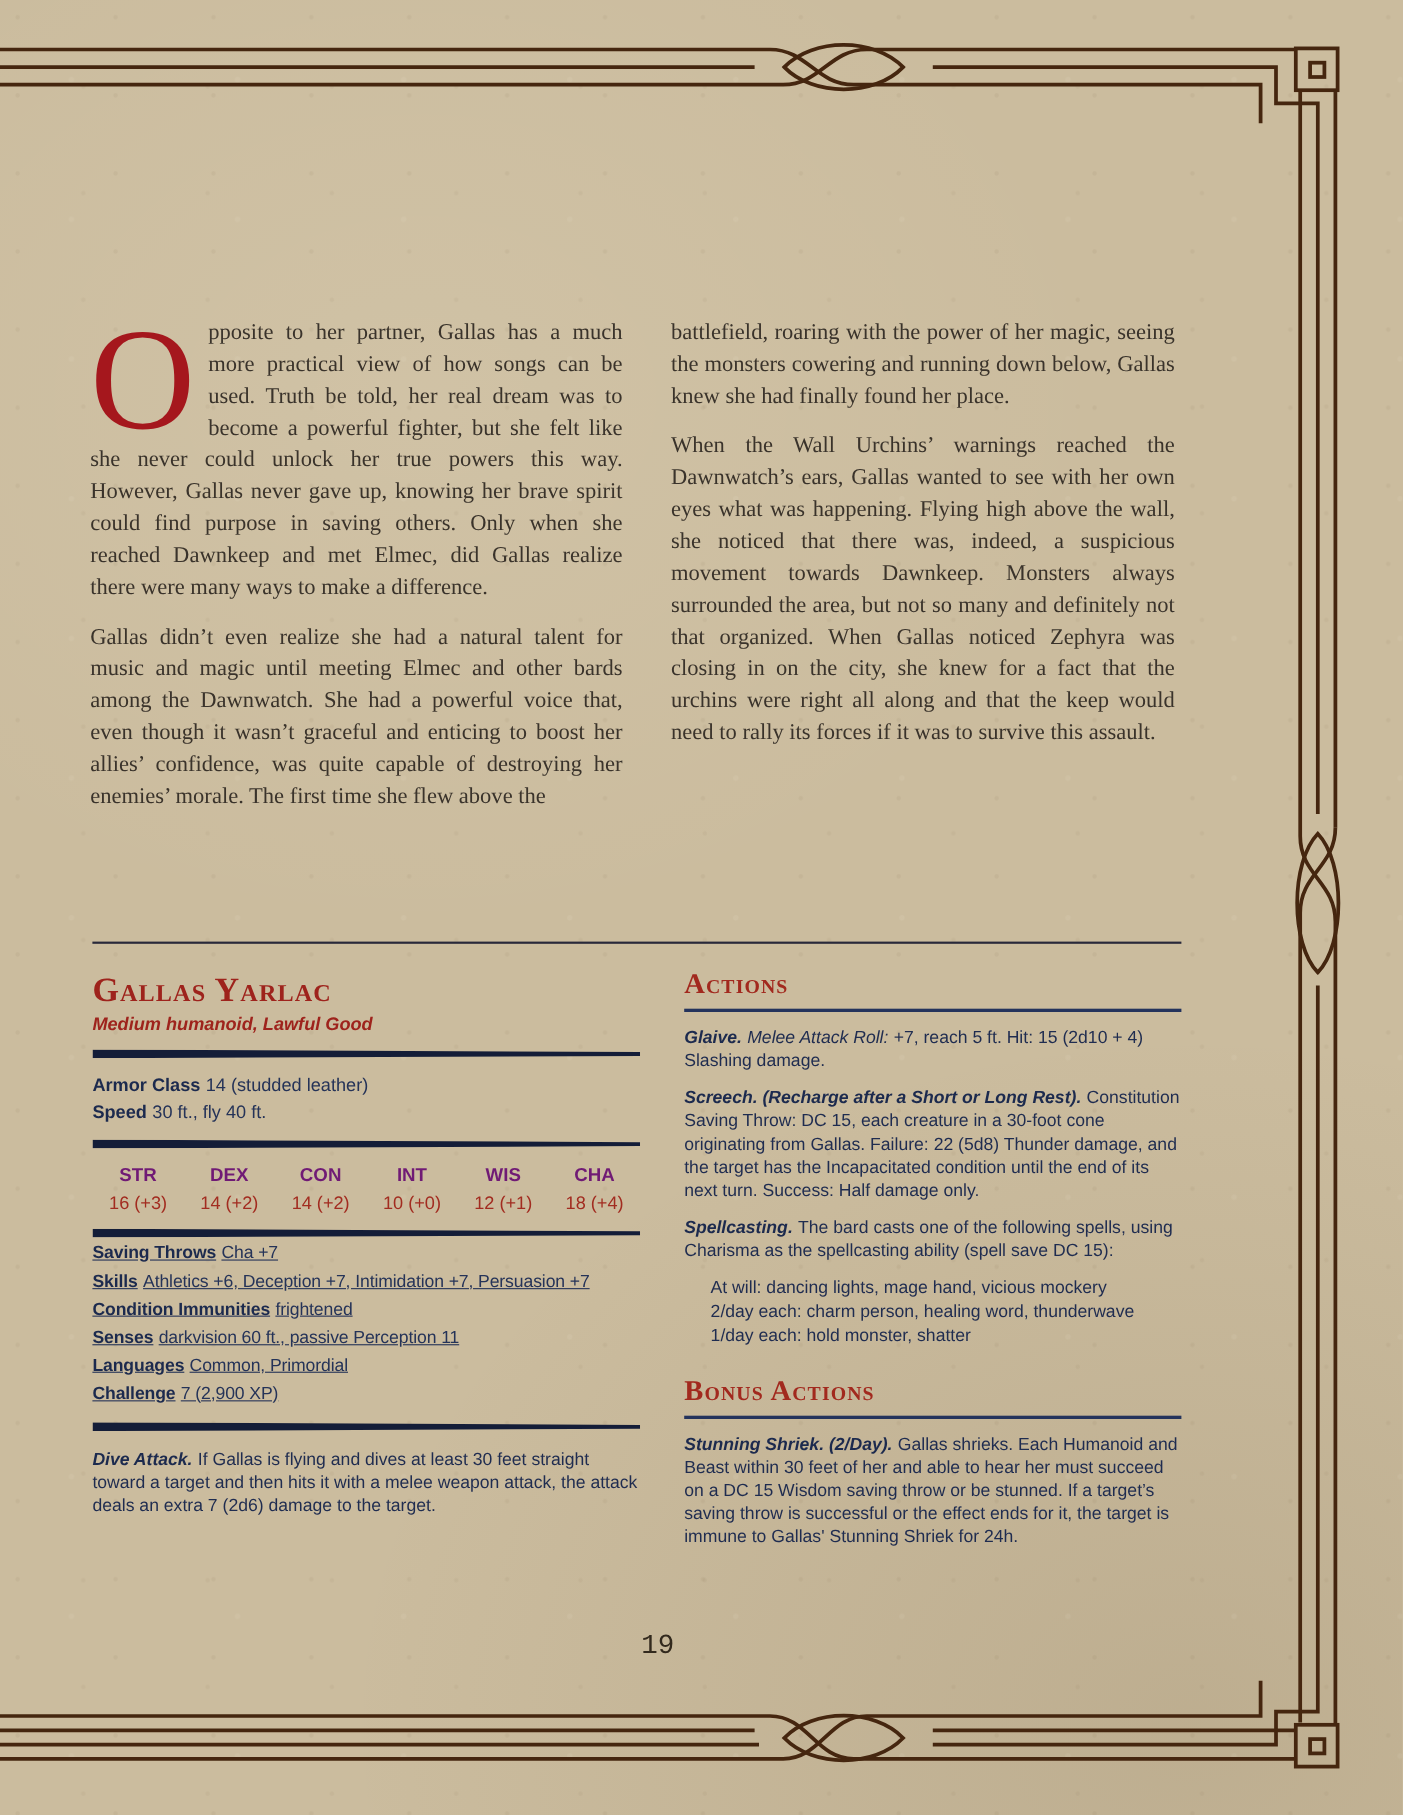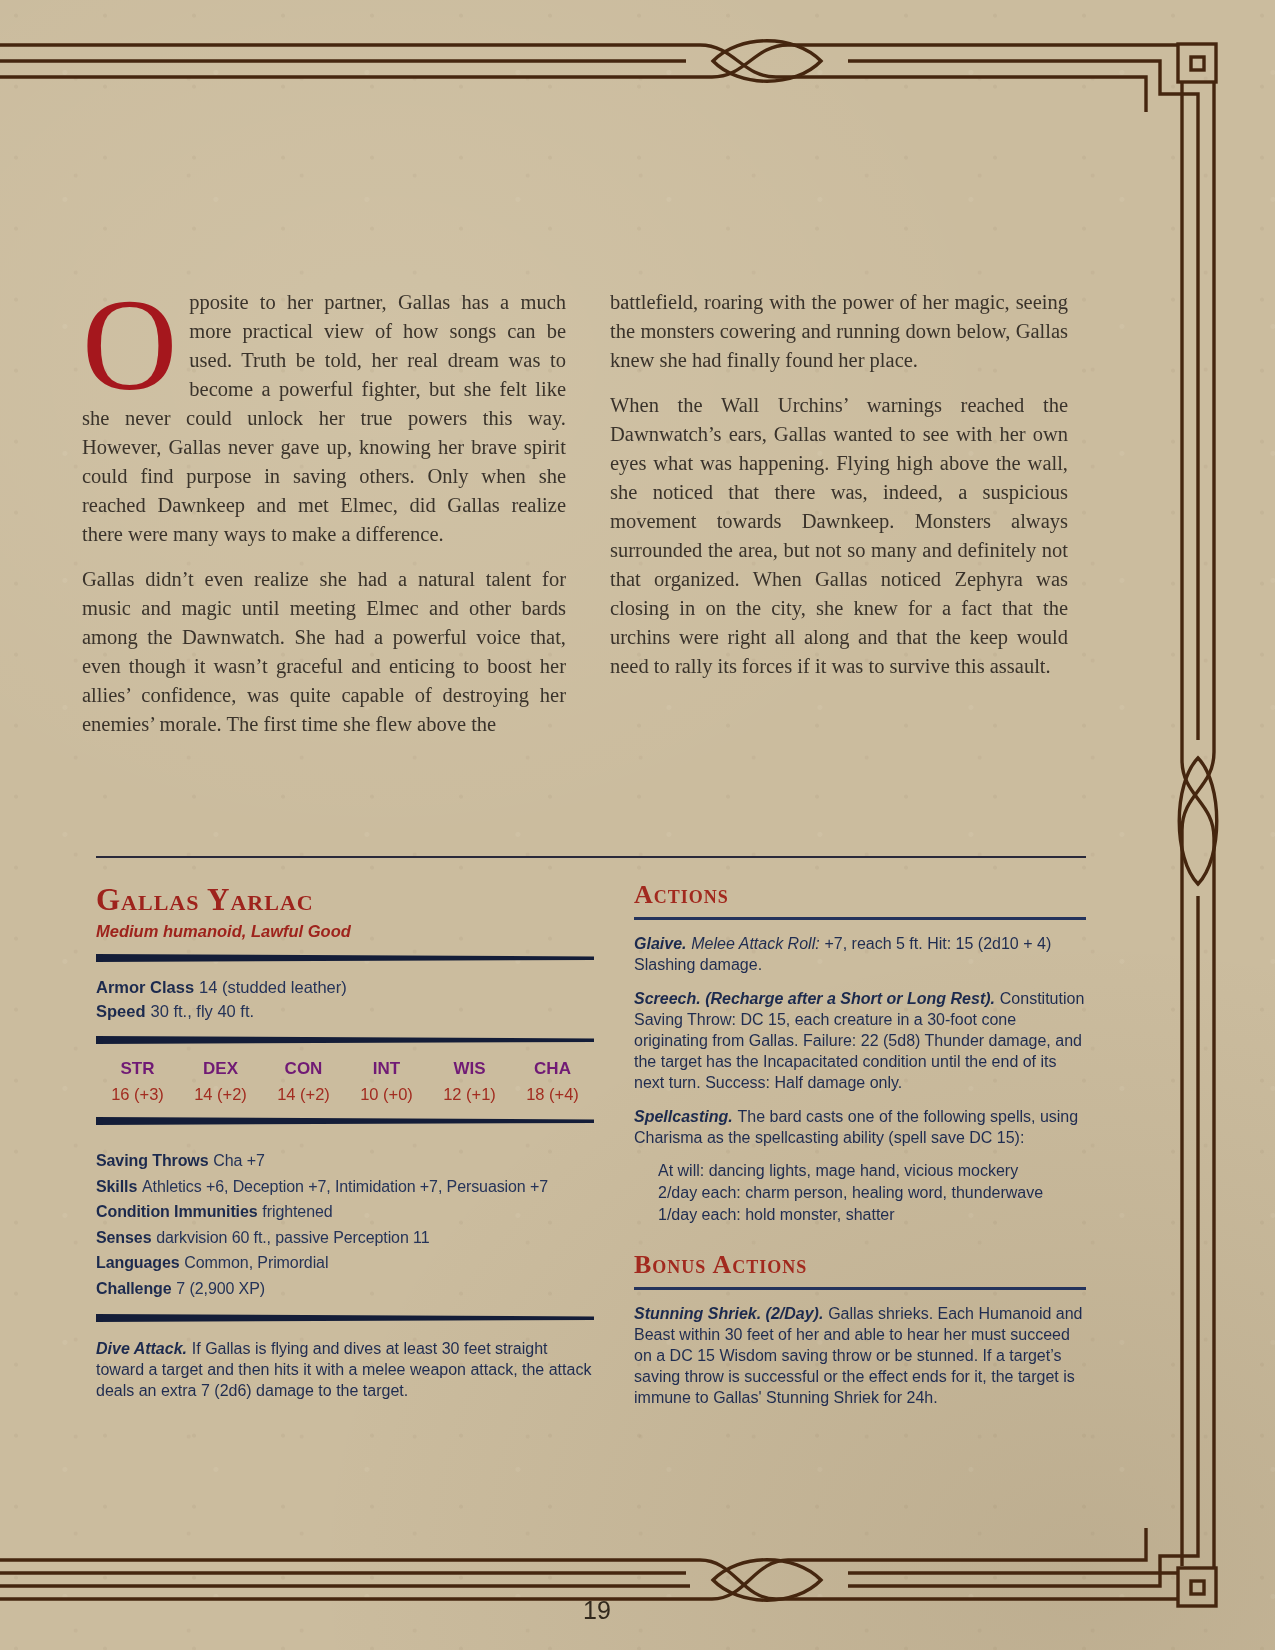--- a/index.html
+++ b/index.html
@@ -20,51 +20,51 @@
   
   .flavor{position:absolute;left:82px;top:288px;width:986px;display:flex;gap:44px;}
   .fcol1{width:484px;}
   .fcol2{width:458px;}
   .flavor p{margin:0 0 16px 0;font-family:"Liberation Serif","DejaVu Serif",serif;
     font-size:20.5px;line-height:1.415;color:#3a332b;text-align:justify;}
   .dropcap{float:left;font-family:"Liberation Serif","DejaVu Serif",serif;
     font-size:132px;line-height:.72;color:#a5171d;padding:9px 12px 0 0;}
 
   
-  .statblock{position:absolute;left:96px;top:856px;width:990px;}
+  .statblock{position:absolute;left:84px;top:856px;width:990px;}
   .sb-rule{height:2px;background:#29293a;}
   .sb-cols{display:flex;gap:40px;}
   .sb-left{width:498px;}
   .sb-right{width:452px;}
   .sb-name{margin-top:26px;font-family:"Liberation Serif","DejaVu Serif",serif;
     font-variant:small-caps;font-weight:700;font-size:31px;letter-spacing:1px;
     color:#9e231c;line-height:1;}
   .sb-meta{margin-top:7px;font-style:italic;font-weight:700;font-size:16.5px;color:#9e231c;}
   .taper{height:8px;margin-top:13px;background:#141d38;
     clip-path:polygon(0 0,100% 30%,100% 74%,0 100%);}
   .attrs{margin-top:13px;font-size:16.5px;line-height:24px;color:#253358;}
   .attrs b,.details b{font-weight:700;color:#1c2a4e;margin-right:.30em;}
   .abilities{display:flex;margin-top:15px;text-align:center;}
   .ab{flex:1;}
   .ab-n{font-weight:700;font-size:17px;color:#701a75;}
   .ab-v{margin-top:6px;font-size:16.5px;color:#a22c20;}
-  .details{margin-top:23px;font-size:16px;line-height:25.5px;color:#253358;letter-spacing:-.1px;}
+  .details{margin-top:2px;font-size:16px;line-height:25.5px;color:#253358;letter-spacing:-.1px;text-decoration:underline;}
   .trait{margin-top:16px;font-size:16px;line-height:21px;color:#1f2c50;}
   .lead{font-weight:700;font-style:italic;color:#1c2a4e;margin-right:.30em;}
   .it{font-style:italic;margin-right:.30em;}
   .sec-title{margin-top:24px;font-family:"Liberation Serif","DejaVu Serif",serif;
     font-variant:small-caps;font-weight:600;font-size:26px;letter-spacing:1px;
     color:#a2291e;line-height:1;padding-bottom:9px;border-bottom:3px solid #24335c;}
   .sec-title.later{margin-top:26px;}
   .entry{margin-top:13px;font-size:16px;line-height:21px;color:#1f2c50;}
   .spells{margin-top:12px;margin-left:24px;font-size:16px;line-height:22px;color:#1f2c50;}
   .spell-line .names{}
 
-  .page-number{position:absolute;left:583px;top:1596px;
-    font-family:Liberation Sans, sans-serif;font-size:25px;color:#32291d;}
+  .page-number{position:absolute;left:583px;top:1482px;
+    font-family:Liberation Mono, monospace;font-size:25px;color:#32291d;}
 </style>
 </head>
 <body>
 
 <svg class="frame" viewBox="0 0 1275 1650" xmlns="http://www.w3.org/2000/svg" fill="none" stroke="#45260f" stroke-width="3.4">
 
   <g>
     <path d="M0 45 H700 C734 45 742 77 776 77 H1146 V112"></path>
     <path d="M0 77 H712 C746 77 754 45 788 45 H1178"></path>
     <path d="M0 61 H686"></path>

